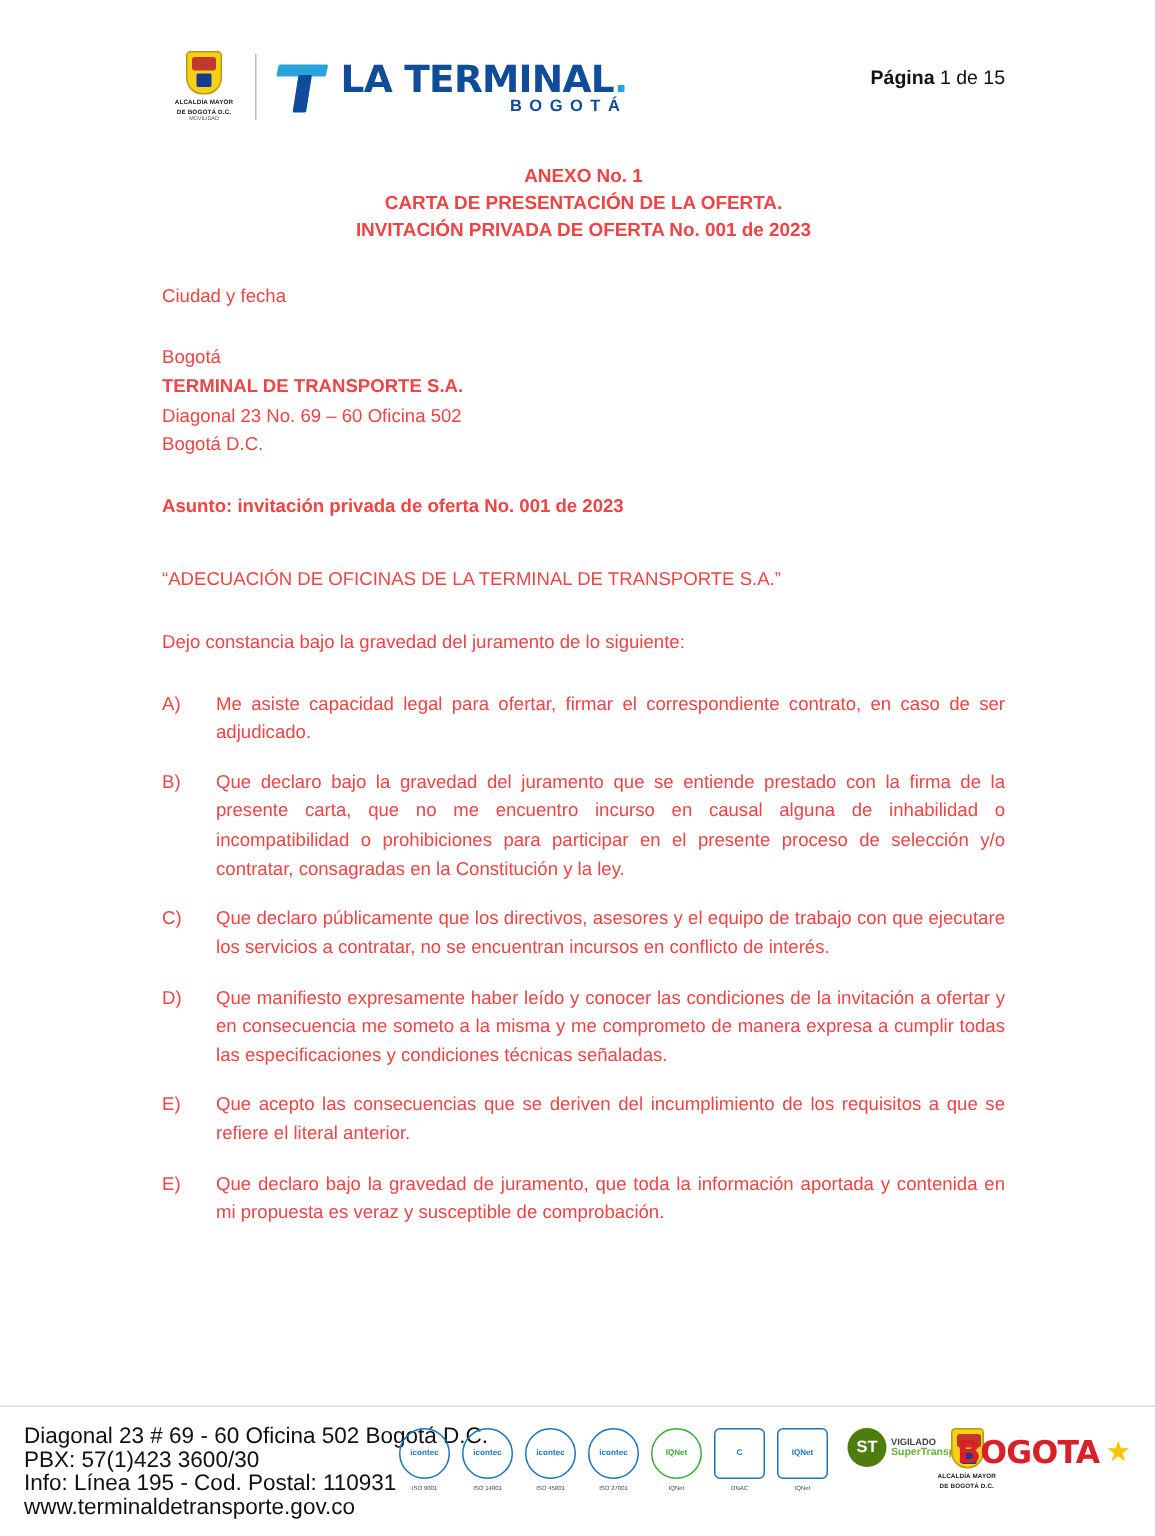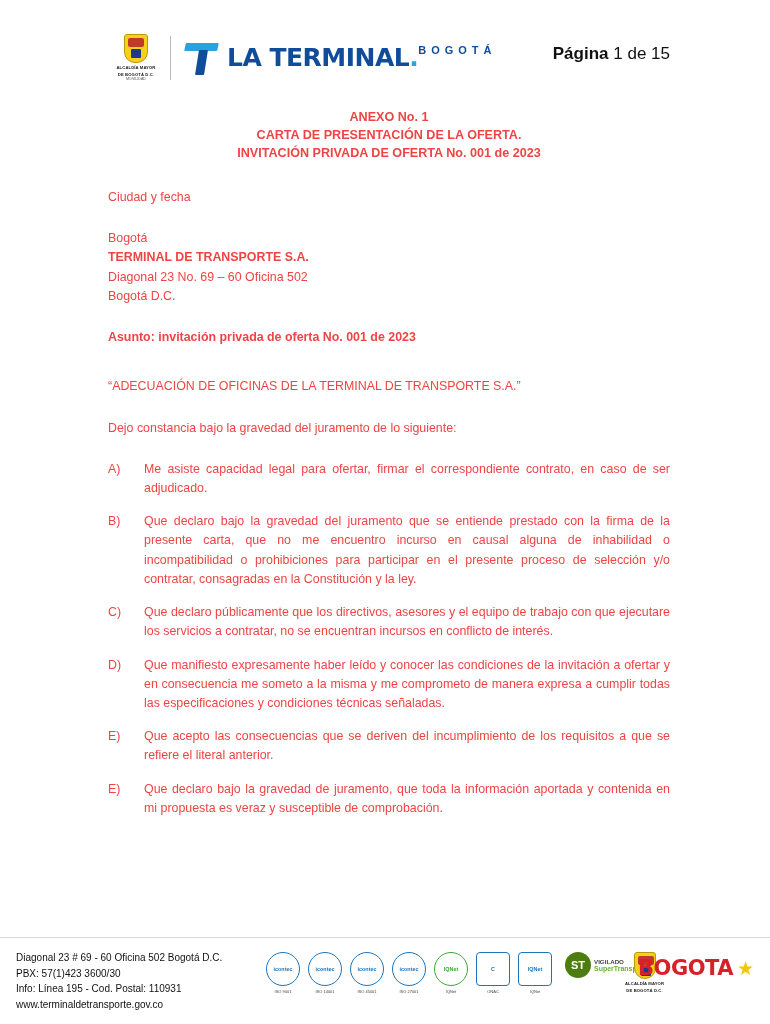--- a/index.html
+++ b/index.html
@@ -119,20 +119,21 @@
     left: 16px;
     top: 11px;
     width: 9px;
     height: 25px;
     background: #0f4c9a;
     transform: skewX(-9deg);
     border-radius: 1px;
   }
   .brand-text {
     display: flex;
+    flex-direction: column;
   }
   .brand-title {
     font-family: "DejaVu Sans", sans-serif;
     font-size: 25px;
     font-weight: bold;
     line-height: 26px;
     letter-spacing: -0.5px;
     color: #0f4c9a;
   }
   .brand-title .dot {
@@ -143,21 +144,21 @@
     font-weight: bold;
     letter-spacing: 5px;
     color: #0f4c9a;
     text-align: right;
     margin-top: -1px;
   }
   .page-num {
     position: absolute;
     right: 100px;
     top: 10px;
-    font-size: 17px;
+    font-size: 13px;
     color: #111;
   }
   .page-num b { font-weight: bold; }
 
   
   .doc {
     position: absolute;
     left: 108px;
     top: 108px;
     width: 562px;
@@ -210,21 +211,21 @@
     bottom: 0;
     width: 770px;
     height: 86px;
     border-top: 1px solid #d8d8d8;
     background: #fff;
   }
   .footer-left {
     position: absolute;
     left: 16px;
     top: 12px;
-    font-size: 10px;
+    font-size: 15px;
     line-height: 15.5px;
     color: #111;
   }
   .footer-certs {
     position: absolute;
     left: 265px;
     top: 14px;
     display: flex;
     align-items: flex-start;
     gap: 6px;

